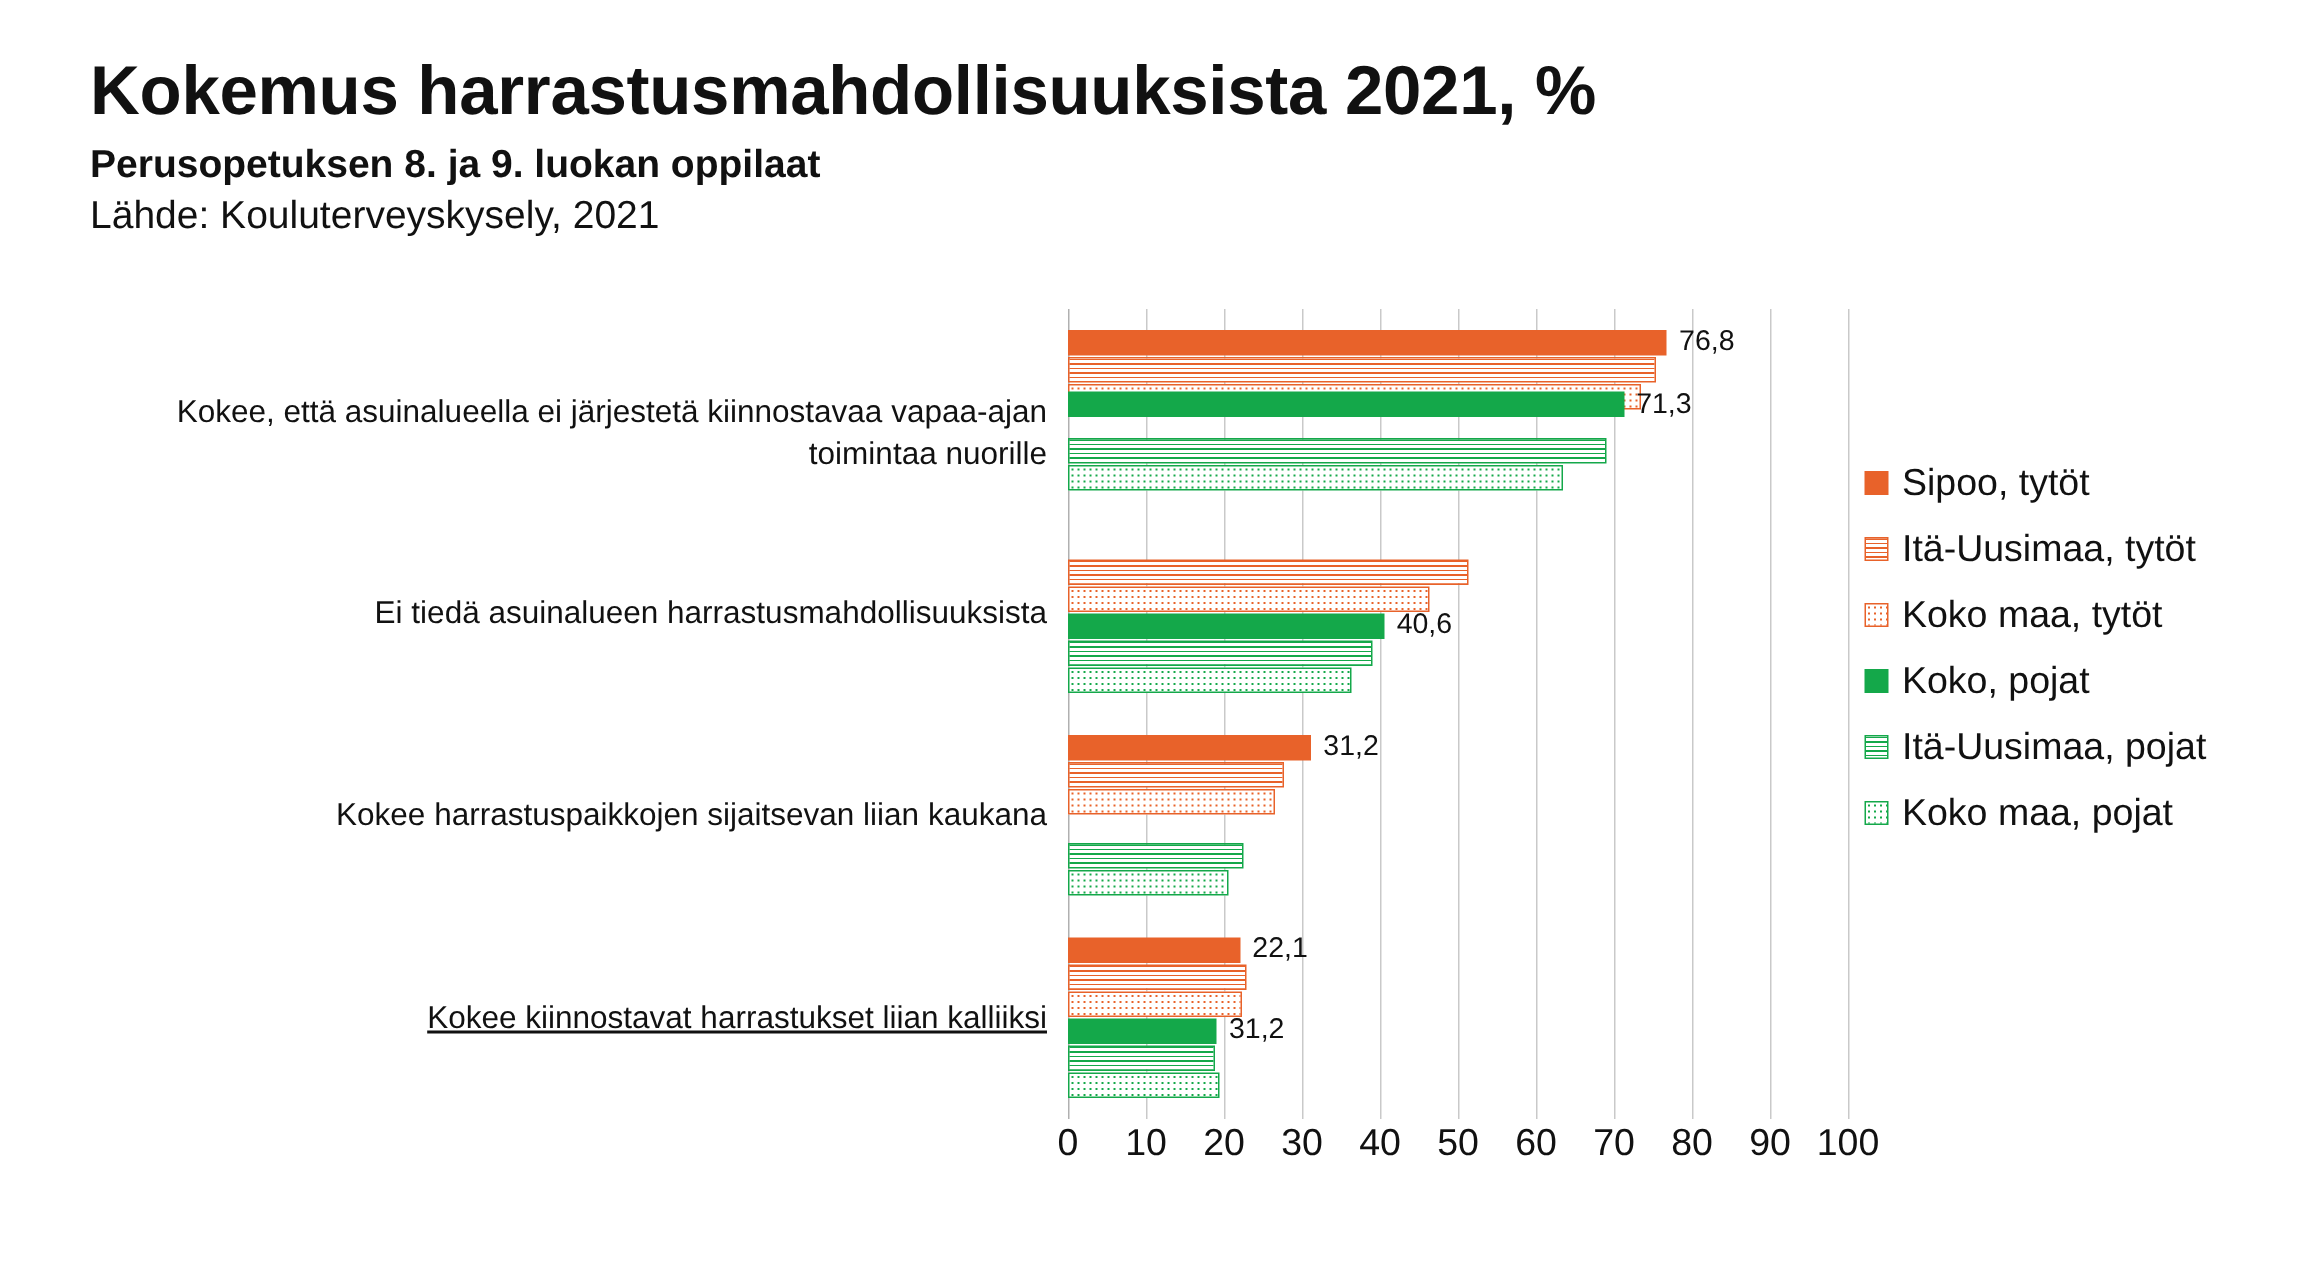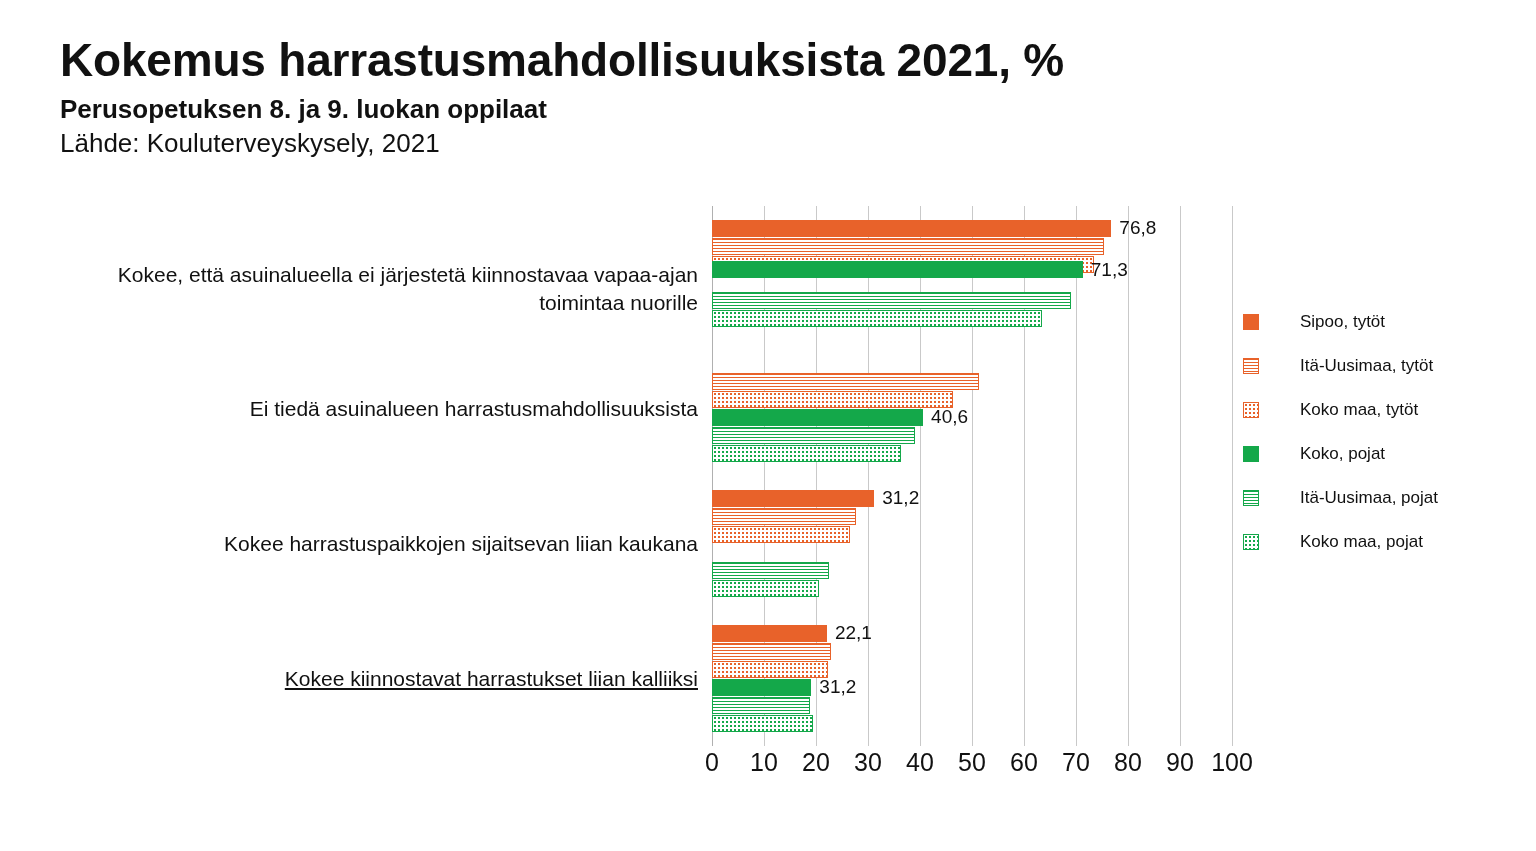--- a/index.html
+++ b/index.html
@@ -179,24 +179,23 @@
     height: 44px;
   }
   .legend-swatch {
     width: 16px;
     height: 16px;
     flex: 0 0 16px;
     box-sizing: border-box;
     margin-right: 9px;
   }
   .legend-label {
-    font-size: 17px;
-    color: #111111;
-    white-space: nowrap;
-    margin-left: 32px;
+    font-size: 25px;
+    color: #111111;
+    white-space: nowrap;
   }
 </style>
 </head>
 <body>
 
 <div class="titles">
   <div class="title-main">Kokemus harrastusmahdollisuuksista 2021, %</div>
   <div class="title-sub">Perusopetuksen 8. ja 9. luokan oppilaat</div>
   <div class="title-source">Lähde: Kouluterveyskysely, 2021</div>
 </div>

